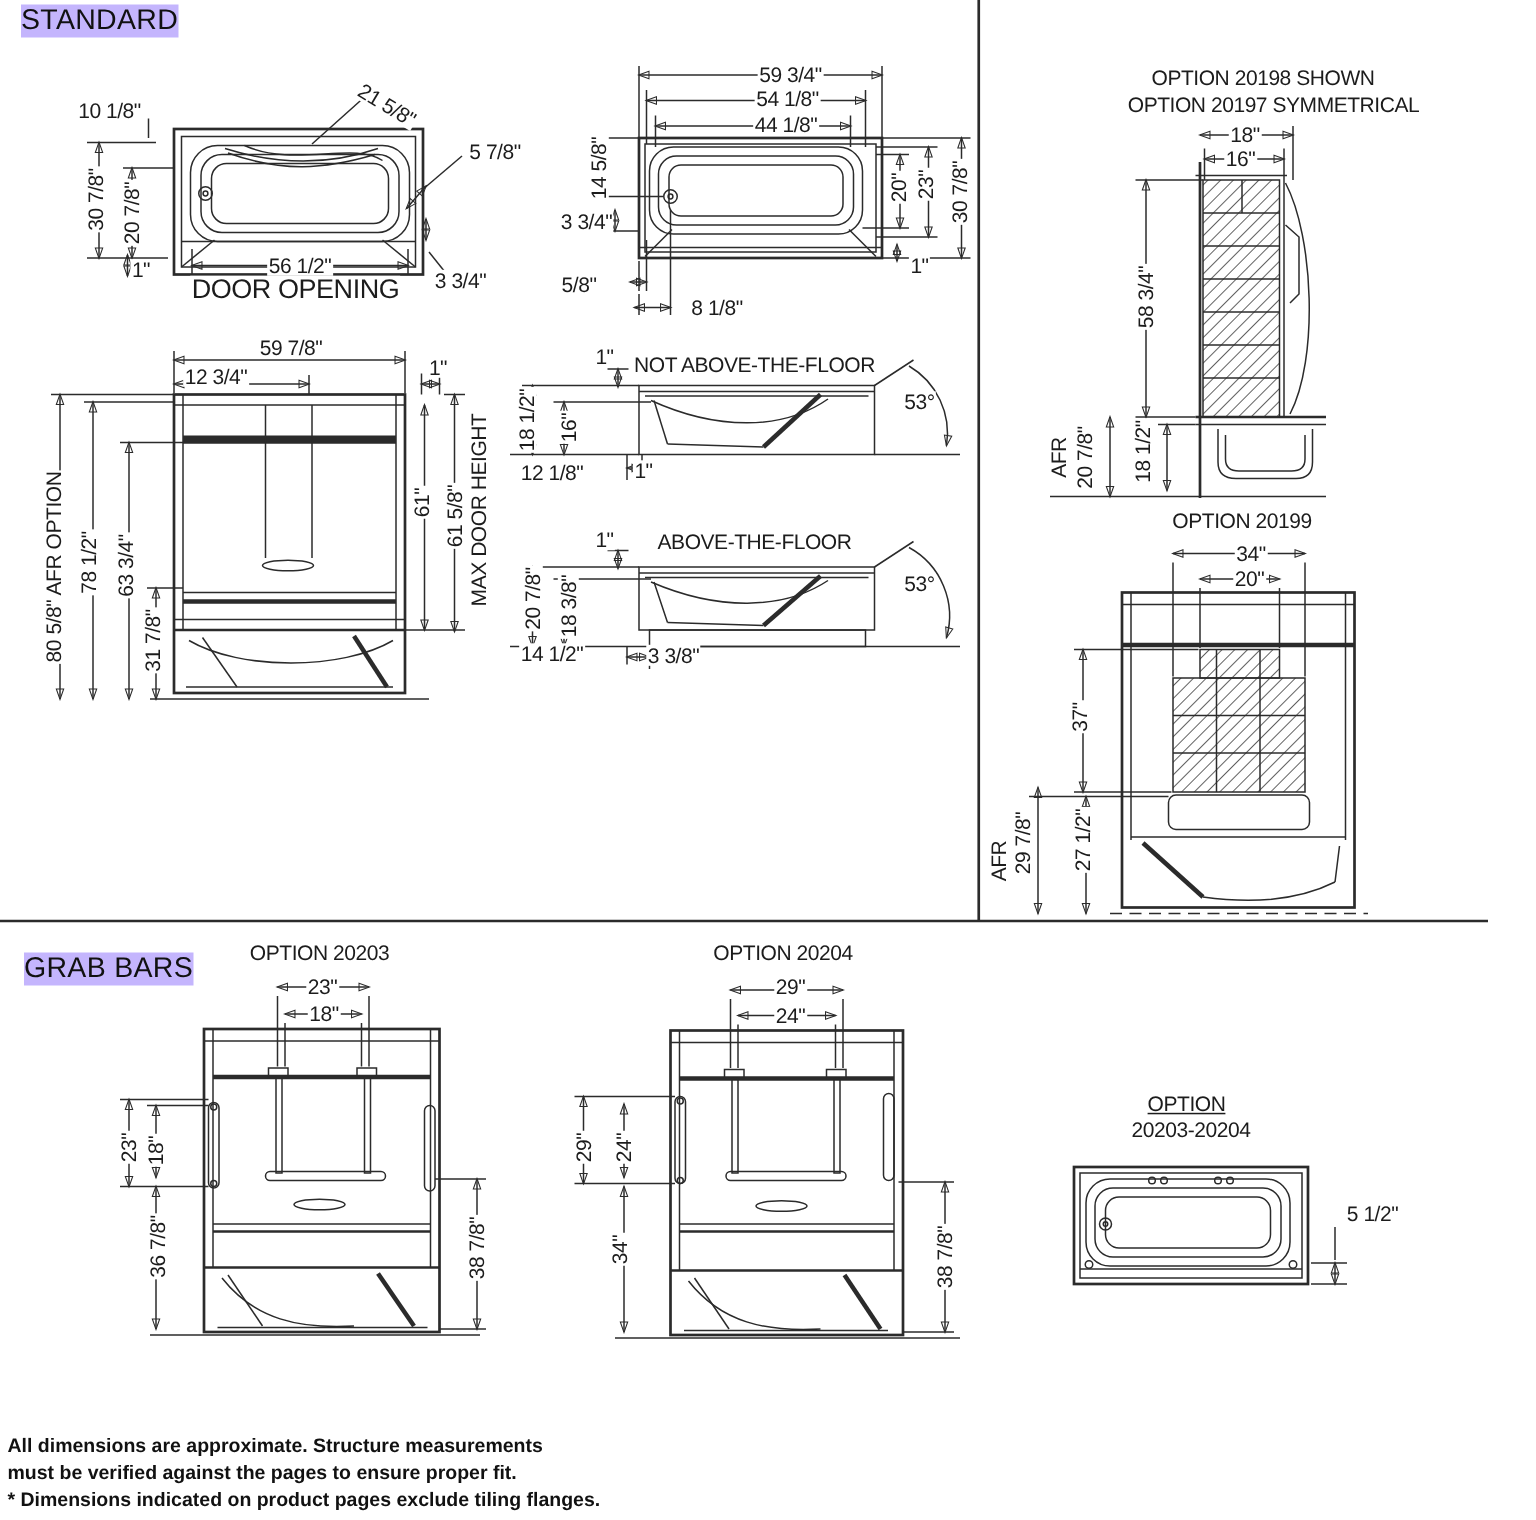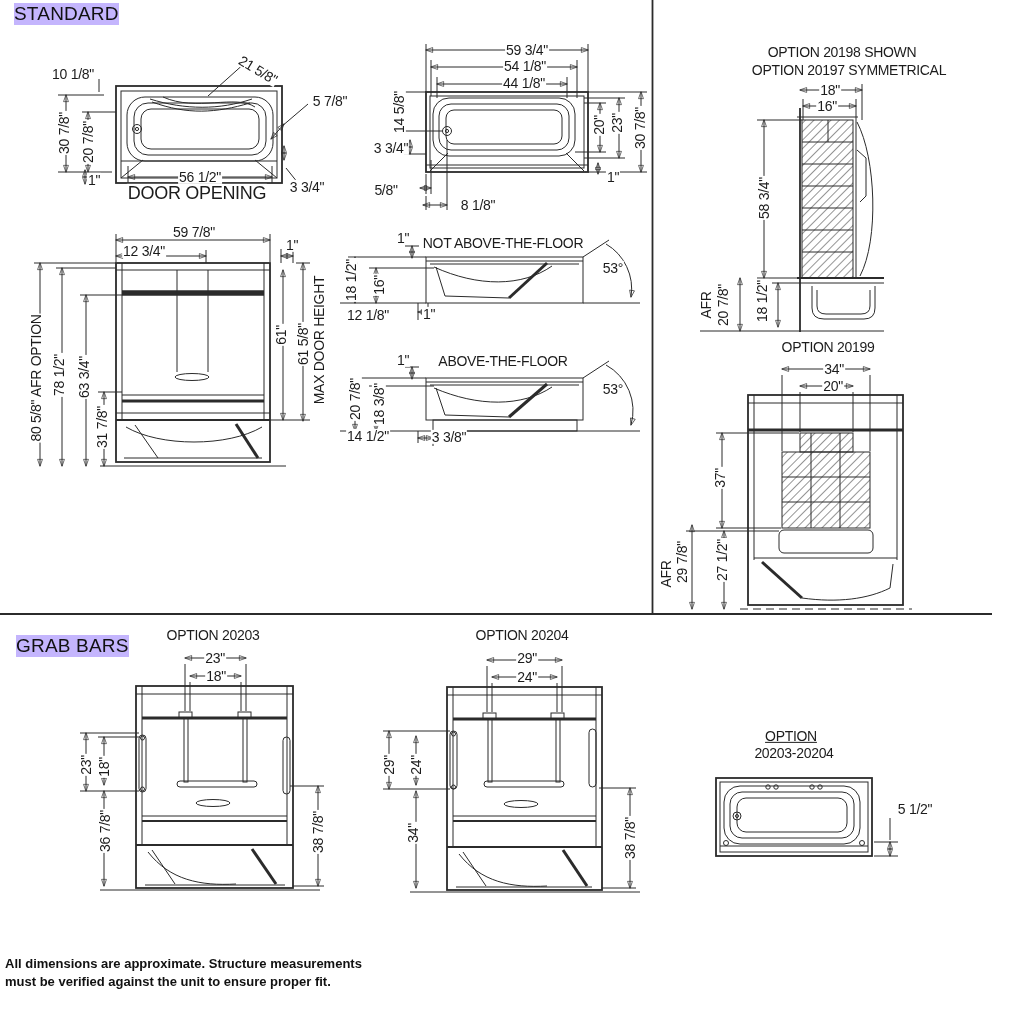--- a/index.html
+++ b/index.html
@@ -447,15 +447,16 @@
 <span class="lbl rot" style="left:389px;top:765px;">29"</span>
 <span class="lbl rot" style="left:416px;top:765px;">24"</span>
 <span class="lbl rot" style="left:413px;top:833px;">34"</span>
 <span class="lbl rot" style="left:630px;top:838px;">38 7/8"</span>
 
 <span class="lbl" style="left:791px;top:736px;text-decoration:underline;">OPTION</span>
 <span class="lbl" style="left:794px;top:753px;">20203-20204</span>
 <span class="lbl" style="left:915px;top:809px;">5 1/2"</span>
 
 <span class="foot" style="top:956px;">All dimensions are approximate. Structure measurements</span>
-<span class="foot" style="top:974px;">must be verified against the unit to ensure proper fit.</span>
+<span class="foot" style="top:974px;">must be verified against the pages to ensure proper fit.</span>
+<span class="foot" style="top:992px;">* Dimensions indicated on product pages exclude tiling flanges.</span>
 
 </div>
 
 </body></html>

